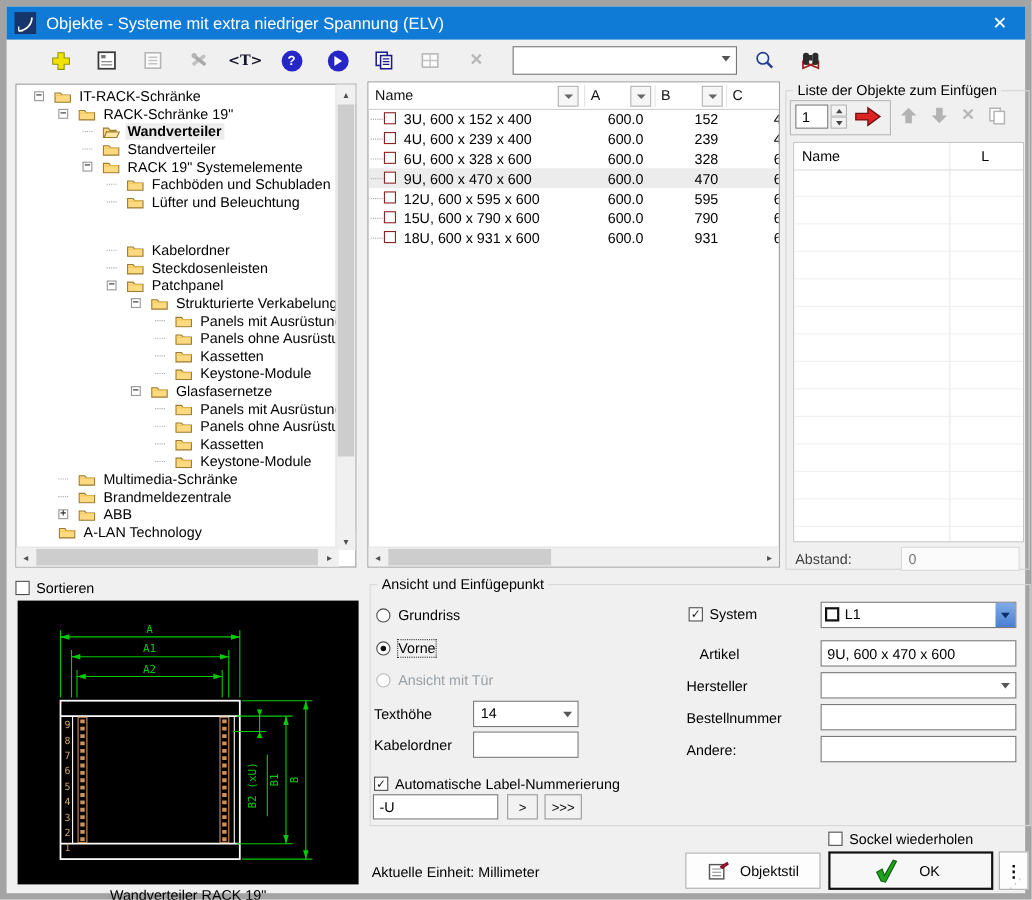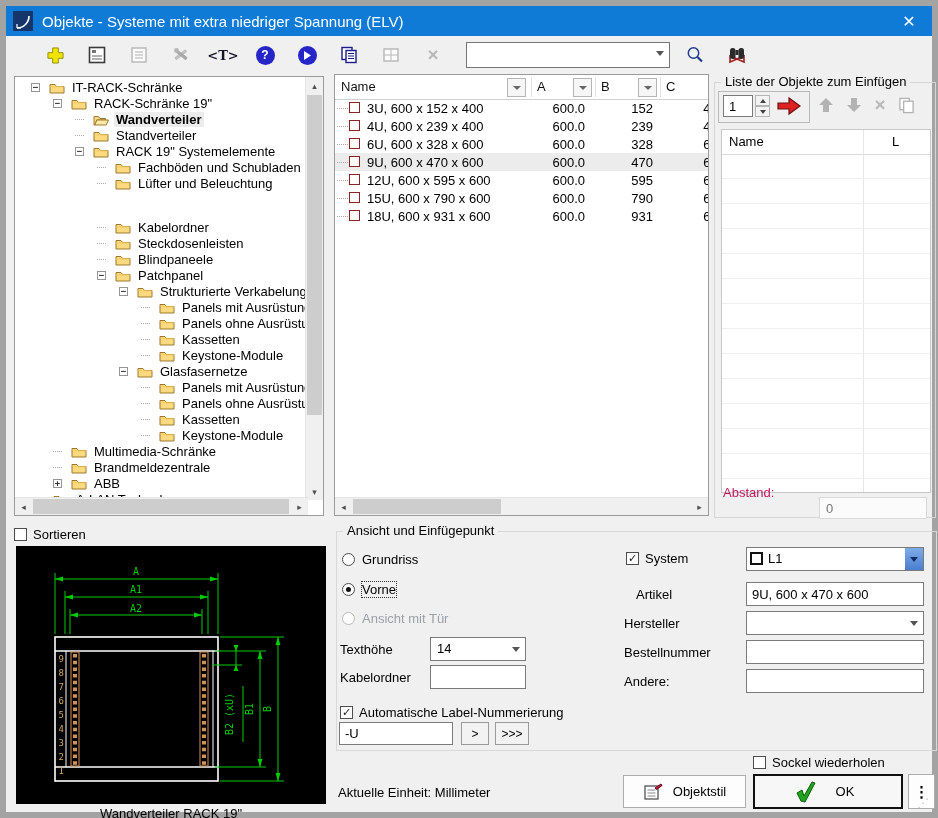--- a/index.html
+++ b/index.html
@@ -62,21 +62,21 @@
   .spin-up,.spin-dn{position:absolute;left:0;width:15px;height:11px;box-sizing:border-box;border:1px solid #b5b5b5;background:#f3f3f3;display:flex;align-items:center;justify-content:center;}
   .spin-up{top:0;} .spin-dn{top:11px;}
   .tri-up{width:0;height:0;border-left:3px solid transparent;border-right:3px solid transparent;border-bottom:4px solid #444;}
   .tri-dn{width:0;height:0;border-left:3px solid transparent;border-right:3px solid transparent;border-top:4px solid #444;}
   .ins-ic{position:absolute;top:10px;width:22px;height:24px;display:flex;align-items:center;justify-content:center;}
   .listbox{position:absolute;left:6px;top:46px;width:210px;height:364px;background:#fff;border:1px solid #c7c7c7;box-sizing:border-box;}
   .list-head{position:absolute;left:0;top:0;right:0;height:24px;border-bottom:1px solid #dcdcdc;}
   .list-vline{position:absolute;left:141px;top:0;bottom:0;width:1px;background:#e6e6e6;}
   #insert-rows{position:absolute;left:0;top:24px;right:0;bottom:0;overflow:hidden;}
   .list-row{height:24px;border-bottom:1px solid #efefef;}
-  .abstand-lb{position:absolute;left:8px;top:402px;color:#be185d;}
+  .abstand-lb{position:absolute;left:8px;top:418px;color:#404040;}
   .abstand-in{position:absolute;left:104px;top:414px;width:108px;height:22px;box-sizing:border-box;border:1px solid #d9d9d9;background:#fbfbfb;color:#777;font:13px "Liberation Sans",sans-serif;padding-left:6px;}
   
   .sortier{position:absolute;left:8px;top:521px;display:flex;align-items:center;}
   .chk{width:13px;height:13px;box-sizing:border-box;border:1px solid #4d4d4d;background:#fff;display:inline-flex;align-items:center;justify-content:center;
        font:bold 11px/11px "DejaVu Sans",sans-serif;color:#1a1a1a;flex:none;}
   .chklab{margin-left:6px;}
   .preview{position:absolute;left:10px;top:540px;width:310px;height:258px;background:#000;}
   .caption{position:absolute;left:10px;top:800px;width:310px;text-align:center;font-size:13px;}
   
   .viewgroup{position:absolute;left:330px;top:525px;width:601px;height:220px;border:1px solid #d8d8d8;box-sizing:border-box;}
@@ -270,27 +270,20 @@
             <use href="#sym-folder" xlink:href="#sym-folder"></use>
           </svg>
           <span class="tree-label">Kabelordner</span>
         </div>
         <div class="tree-row" style="padding-left: 81px;">
           <span class="expander none"></span>
           <svg class="folder-ic" viewBox="0 0 16 13">
             <use href="#sym-folder" xlink:href="#sym-folder"></use>
           </svg>
           <span class="tree-label">Steckdosenleisten</span>
-        </div>
-        <div class="tree-row" style="padding-left: 81px;">
-          <span class="expander none"></span>
-          <svg class="folder-ic" viewBox="0 0 16 13">
-            <use href="#sym-folder" xlink:href="#sym-folder"></use>
-          </svg>
-          <span class="tree-label">Blindpaneele</span>
         </div>
         <div class="tree-row" style="padding-left: 81px;">
           <span class="expander minus">−</span>
           <svg class="folder-ic" viewBox="0 0 16 13">
             <use href="#sym-folder" xlink:href="#sym-folder"></use>
           </svg>
           <span class="tree-label">Patchpanel</span>
         </div>
         <div class="tree-row" style="padding-left: 103px;">
           <span class="expander minus">−</span>

